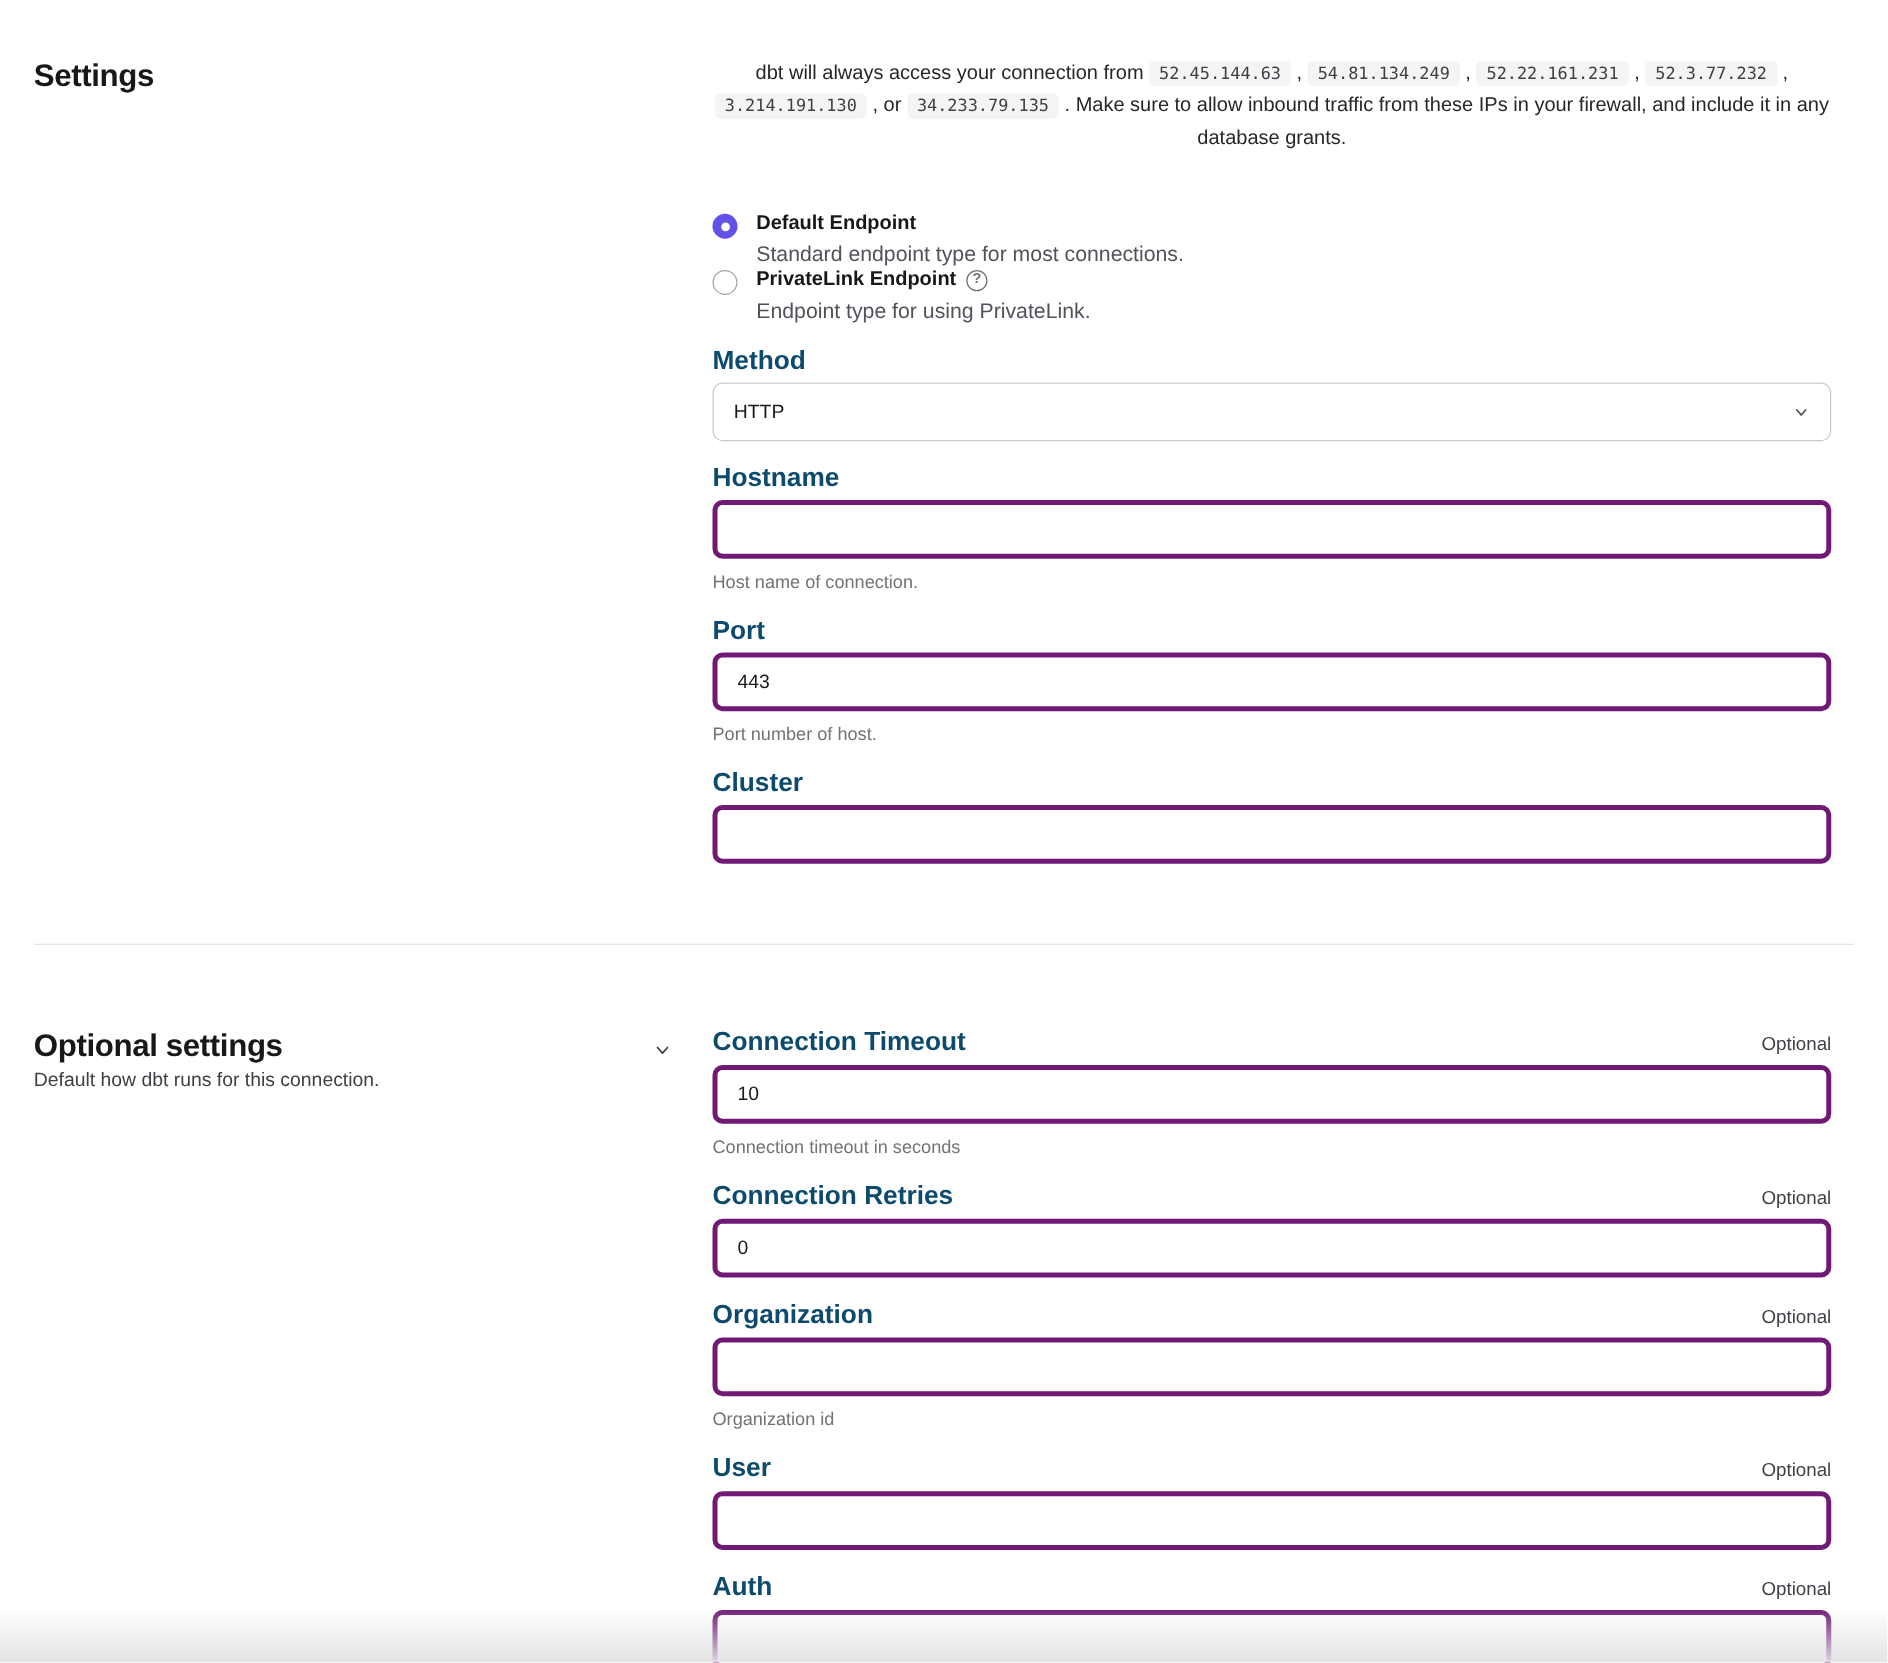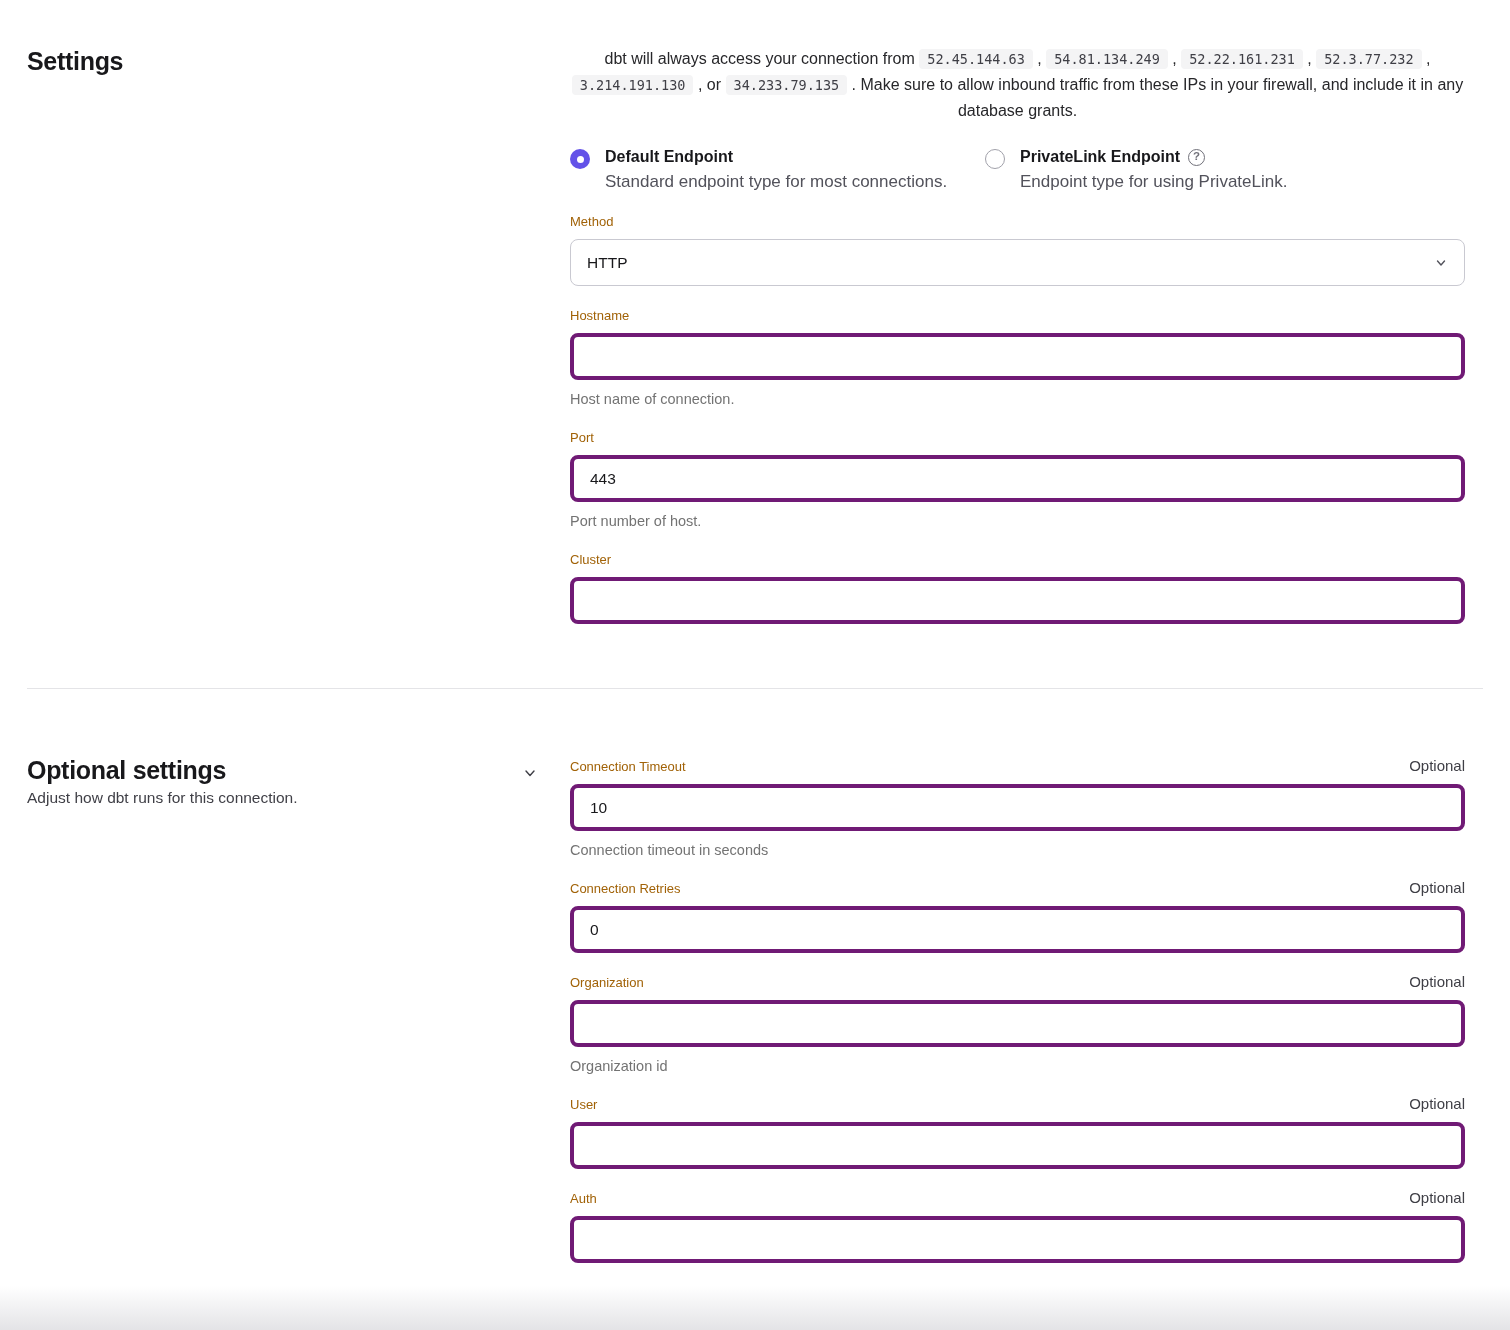--- a/index.html
+++ b/index.html
@@ -33,21 +33,21 @@
     font-family: "DejaVu Sans Mono", monospace;
     font-size: 13.5px;
     color: #3f3f46;
     background: #f4f4f5;
     border-radius: 4px;
     padding: 2px 8px;
     white-space: nowrap;
   }
 
   
-  .radio-row { display: flex; margin-top: 24px; }
+  .radio-row { display: flex; margin-top: 46px; flex-direction: column; }
   .radio-option { display: flex; gap: 15px; cursor: pointer; }
   .radio-option.first { width: 415px; flex-shrink: 0; }
   .radio-circle {
     width: 20px; height: 20px; border-radius: 50%;
     border: 1.5px solid #a1a1aa; background: #fff;
     flex-shrink: 0; margin-top: 2px; position: relative;
   }
   .radio-circle.selected { border: none; background: #6352e8; }
   .radio-circle.selected::after {
     content: ""; position: absolute; width: 7px; height: 7px;
@@ -65,21 +65,21 @@
     display: inline-flex; align-items: center; justify-content: center;
     line-height: 1;
   }
 
   
   .field { margin-top: 20px; }
   .field-label-row {
     display: flex; justify-content: space-between; align-items: baseline;
     margin-bottom: 8px;
   }
-  .field-label { font-size: 13px; font-weight: 400; color: #a16207; line-height: 19px; }
+  .field-label { font-size: 21px; font-weight: 700; color: #0c4a6e; line-height: 19px; }
   .optional-tag { font-size: 15px; color: #3f3f46; }
   .text-input {
     display: block; width: 100%; height: 47px;
     border: 4px solid #701a75; border-radius: 8px;
     background: #fff; padding: 0 16px;
     font-size: 15.5px; font-family: inherit; color: #18181b;
     outline: none;
   }
   .select-box {
     width: 100%; height: 47px;
@@ -177,21 +177,21 @@
 
   </div>
 </div>
 
 <hr class="divider">
 
 <div class="section s2">
   <div class="left-col s2-left">
     <div>
       <h1 class="section-heading">Optional settings</h1>
-      <div class="section-subheading">Adjust how dbt runs for this connection.</div>
+      <div class="section-subheading">Default how dbt runs for this connection.</div>
     </div>
     <button class="collapse-btn">
       <span>
         <svg class="chev" width="16" height="16" viewBox="0 0 16 16" fill="none">
             <polyline points="4,6 8,10.5 12,6" stroke="#3f3f46" stroke-width="1.4" stroke-linecap="round" stroke-linejoin="round"></polyline>
           </svg>
       </span>
     </button>
   </div>
   <div class="right-col">

